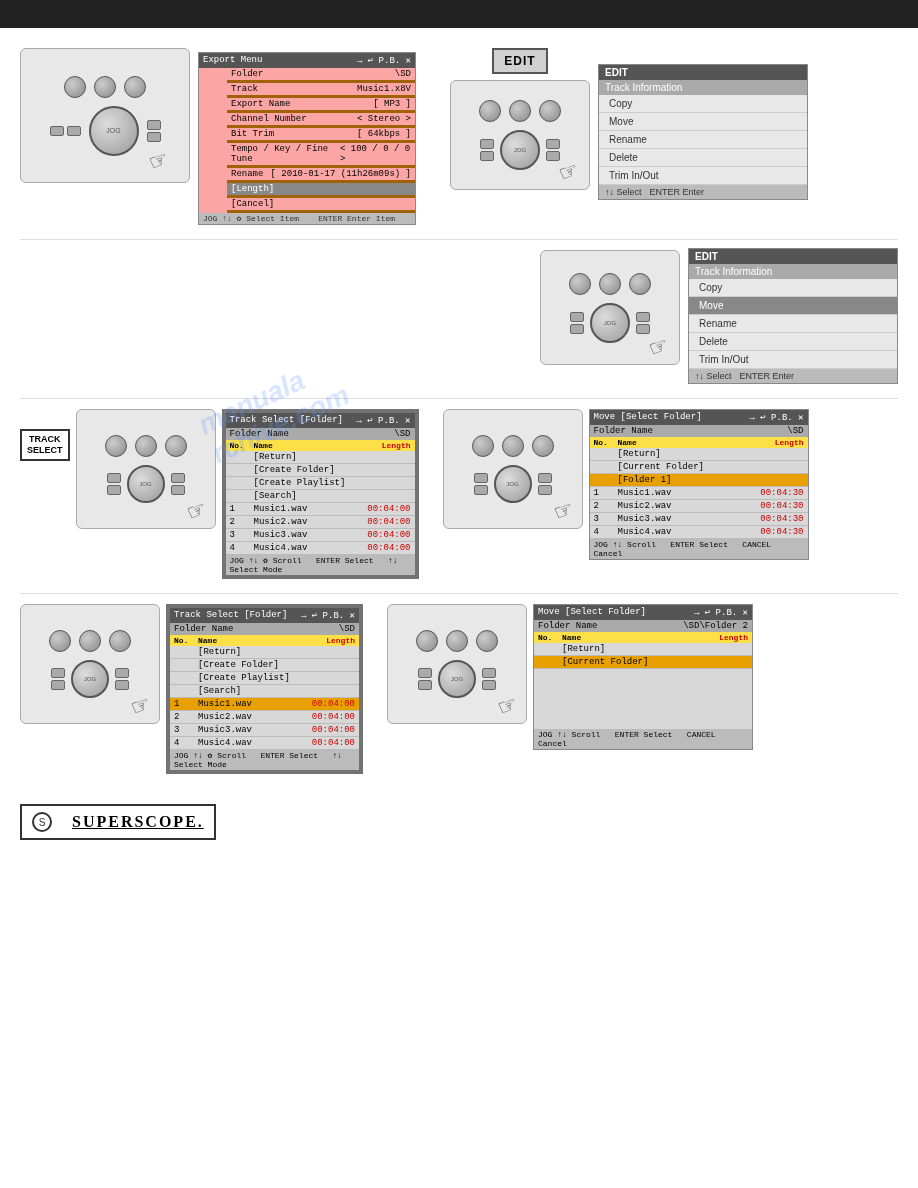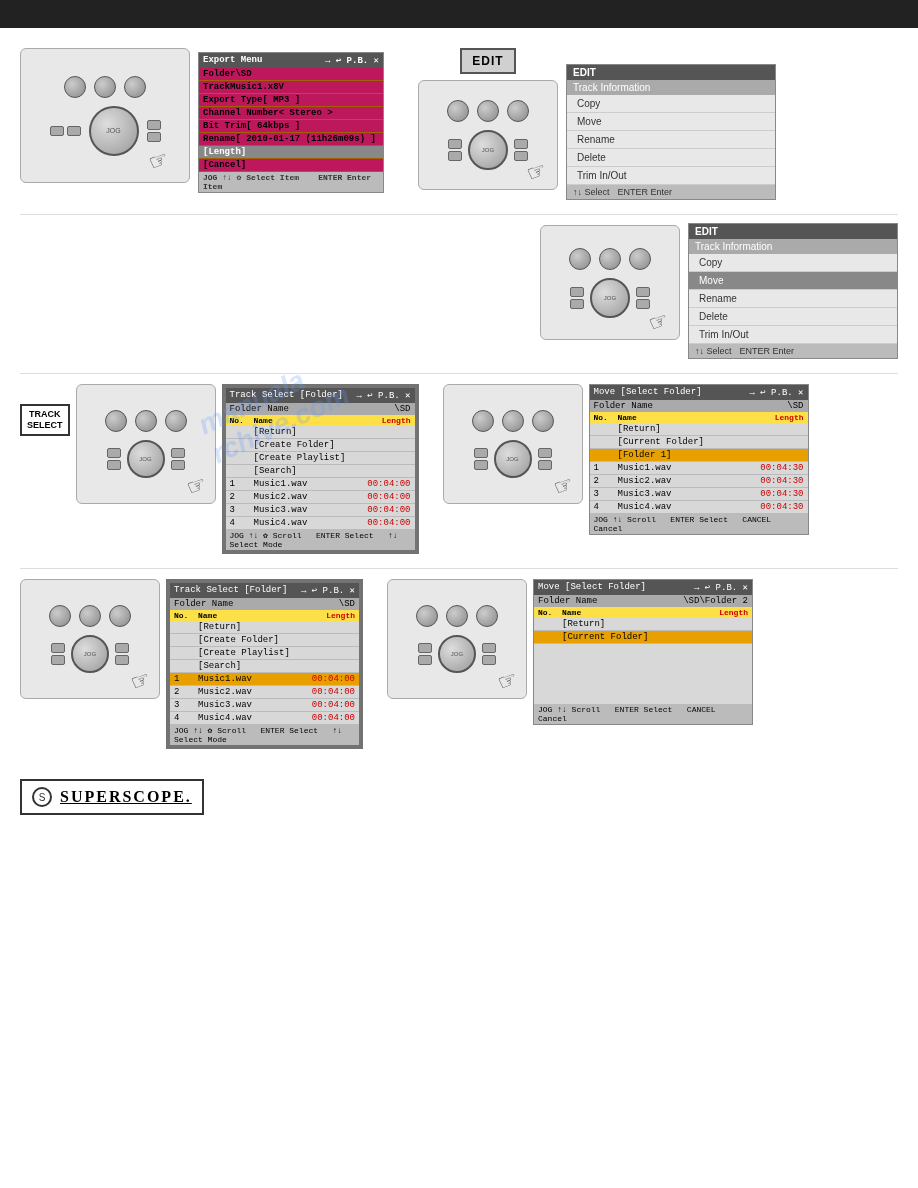--- a/index.html
+++ b/index.html
@@ -65,40 +65,41 @@
       padding: 2px 6px;
       font-size: 9px;
       color: #333;
       display: flex;
       gap: 8px;
     }
 
     
     .export-panel {
       border: 1px solid #888;
-      background: #be185d;
-      width: 186px;
+      background: #fca5a5;
+      width: 218px;
       font-size: 9px;
       font-family: 'Courier New', monospace;
-      font-weight: bold;
     }
 
     .export-panel-header {
       background: #555;
       color: #fff;
       padding: 2px 4px;
       display: flex;
       justify-content: space-between;
       font-size: 9px;
     }
 
     .export-panel-row {
       display: flex;
+      justify-content: space-between;
       padding: 1px 4px;
-      border-bottom: 1px solid #a16207;
+      border-bottom: 3px solid #a16207;
+      margin-left: 28px;
     }
 
     .export-panel-row.selected {
       background: #888;
       color: #fff;
     }
 
     .export-panel-footer {
       background: #bbb;
       padding: 1px 4px;
@@ -332,30 +333,34 @@
         </div>
         <div class="export-panel-row">
           <span>Folder</span>
             <span>\SD</span>
         </div>
         <div class="export-panel-row">
           <span>Track</span>
             <span>Music1.x8V</span>
         </div>
         <div class="export-panel-row">
-          <span>Export Type</span>
+          <span>Export Name</span>
             <span>[ MP3 ]</span>
         </div>
         <div class="export-panel-row">
           <span>Channel Number</span>
             <span>&lt; Stereo &gt;</span>
         </div>
         <div class="export-panel-row">
           <span>Bit Trim</span>
             <span>[ 64kbps ]</span>
+        </div>
+        <div class="export-panel-row">
+          <span>Tempo / Key / Fine Tune</span>
+            <span>&lt; 100 / 0 / 0 &gt;</span>
         </div>
         <div class="export-panel-row">
           <span>Rename</span>
             <span>[ 2010-01-17 (11h26m09s) ]</span>
         </div>
         <div class="export-panel-row selected">
           <span>[Length]</span>
         </div>
         <div class="export-panel-row">
           <span>[Cancel]</span>
@@ -768,16 +773,16 @@
         </div>
       </div>
     </div>
   </div>
 
   <div class="logo-area" style="margin-top:30px;">
     <svg width="20" height="20" viewBox="0 0 20 20">
       <circle cx="10" cy="10" r="9" fill="none" stroke="#333" stroke-width="2"></circle>
       <text x="10" y="14" text-anchor="middle" font-size="10" fill="#333">S</text>
     </svg>
-    <span class="logo-text" style="margin-left:8px;">SUPERSCOPE.</span>
+    <span class="logo-text" style="margin-left:20px;">SUPERSCOPE.</span>
   </div>
 
 </div>
 
 </body></html>

